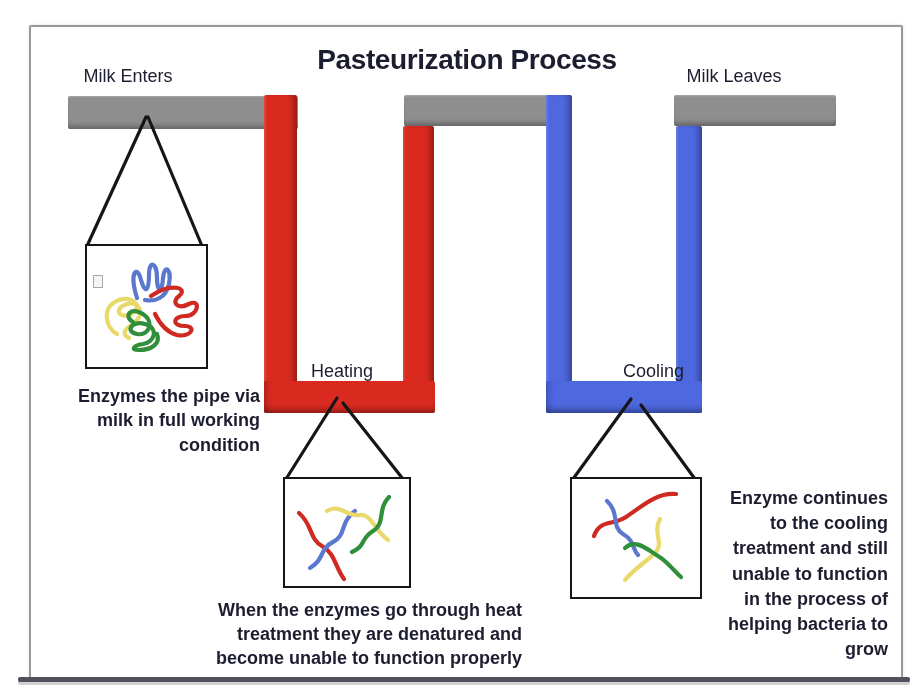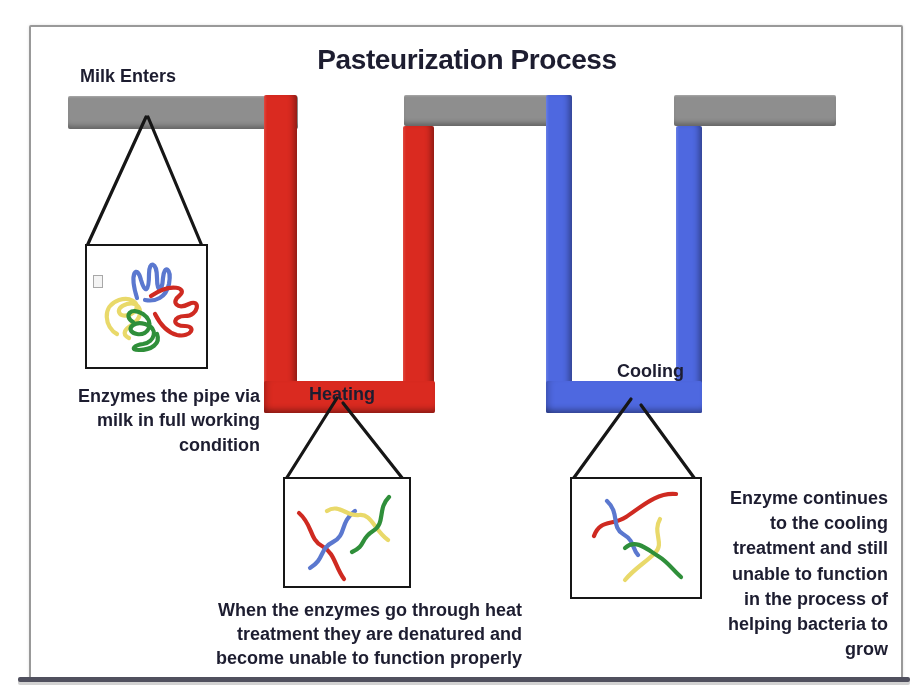--- a/index.html
+++ b/index.html
@@ -16,25 +16,25 @@
   .bottom-edge {
     position:absolute; left:18px; top:677px; width:892px; height:5px;
     background:#50505e; border-radius:2px; box-shadow:0 3px 0 #d2d2d2;
   }
   .title {
     position:absolute; left:6px; top:44px; width:922px; margin:0;
     text-align:center; font-size:28px; font-weight:700; letter-spacing:-0.4px;
   }
   .small-label {
     position:absolute; width:140px; text-align:center;
-    font-size:18px; font-weight:700;
+    font-size:18px; font-weight:400;
   }
   #milk-enters { left:58px;  top:66px; }
   #milk-leaves { left:664px; top:66px; }
-  #heating-label { left:272px; top:361px;margin-top:23px; }
+  #heating-label { left:272px; top:361px; }
   #cooling-label { left:544px; top:361px;text-align:right; }
 
   .pipe { position:absolute; border-radius:2px; }
   .pipe-gray {
     background:var(--pipe-gray,#8e8e8e);
     box-shadow: inset 0 -6px 5px -3px rgba(0,0,0,.30), inset 0 2px 2px -1px rgba(255,255,255,.25);
   }
   .pipe-red  { background:var(--heating-red,#da2a20); }
   .pipe-blue { background:var(--cooling-blue,#4e68e0); }
   .vert { box-shadow: inset -7px 0 6px -4px rgba(0,0,0,.38), inset 3px 0 3px -2px rgba(255,255,255,.2); }
@@ -83,20 +83,21 @@
 <body>
 
 <div class="canvas">
 
   <div class="frame"></div>
   <div class="bottom-edge"></div>
 
   <h1 class="title">Pasteurization Process</h1>
 
   <div class="small-label" id="milk-enters">Milk Enters</div>
+  <div class="small-label" id="milk-leaves">Milk Leaves</div>
 
   <div class="pipe pipe-gray" id="pipe-inlet"></div>
   <div class="pipe pipe-gray" id="pipe-transfer"></div>
   <div class="pipe pipe-gray" id="pipe-outlet"></div>
 
   <div class="pipe pipe-red vert" id="heating-left"></div>
   <div class="pipe pipe-red vert" id="heating-right"></div>
   <div class="pipe pipe-red hbar" id="heating-bottom"></div>
 
   <div class="pipe pipe-blue vert" id="cooling-left"></div>

